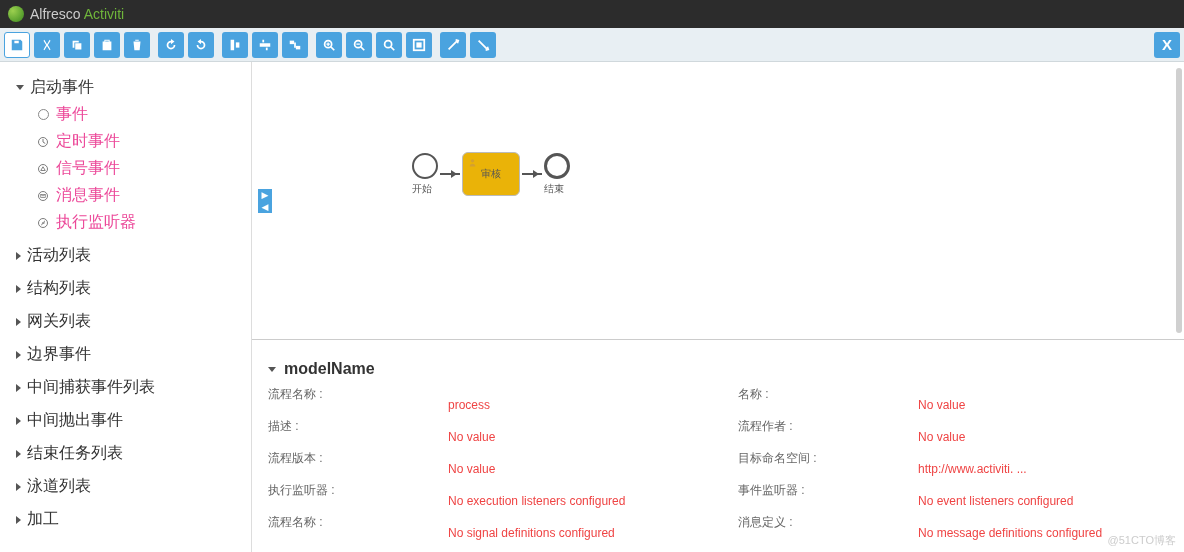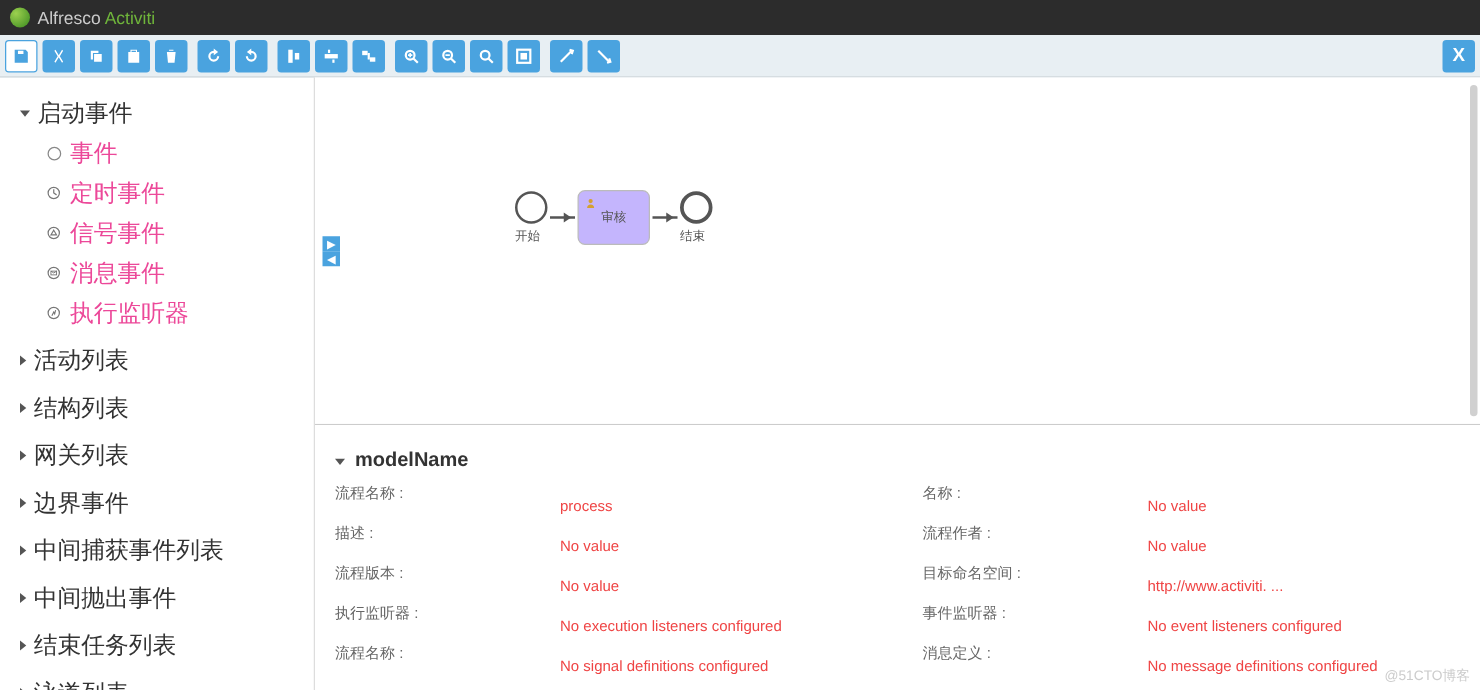--- a/index.html
+++ b/index.html
@@ -9,42 +9,42 @@
 .logo-txt{color:#ccc;font-size:14px;}
 .logo-txt span.ac{color:#6fb53b;}
 .toolbar{height:34px;background:#e8eff3;display:flex;align-items:center;padding:0 4px;gap:4px;border-bottom:1px solid #d0d8dc;}
 .tgroup{display:flex;gap:4px;margin-right:4px;}
 .tbtn{width:26px;height:26px;background:#4aa3df;border-radius:3px;display:flex;align-items:center;justify-content:center;cursor:pointer;color:#fff;}
 .tbtn.out{background:#fff;border:1px solid #4aa3df;color:#4aa3df;}
 .tbtn svg{width:14px;height:14px;fill:currentColor;}
 .spacer{flex:1;}
 .close-btn{width:26px;height:26px;background:#4aa3df;color:#fff;border-radius:3px;display:flex;align-items:center;justify-content:center;font-weight:bold;font-size:15px;cursor:pointer;}
 .main{display:flex;height:calc(552px - 28px - 34px);}
-.sidebar{width:300px;padding:12px 16px;overflow-y:auto;font-size:19px;}
+.sidebar{width:300px;padding:12px 16px;overflow-y:auto;font-size:16px;}
 .cat{margin-bottom:6px;}
 .cat-hd{display:flex;align-items:center;cursor:pointer;padding:3px 0;}
 .caret{width:0;height:0;border-left:4px solid transparent;border-right:4px solid transparent;border-top:5px solid #555;margin-right:6px;}
 .caret.right{border-top:4px solid transparent;border-bottom:4px solid transparent;border-left:5px solid #555;border-right:none;}
 .cat-items{padding-left:20px;}
 .item{display:flex;align-items:center;padding:3px 0;cursor:pointer;color:#ec4899;}
 .item-ico{width:14px;height:14px;margin-right:6px;display:flex;align-items:center;justify-content:center;}
 .ci{width:11px;height:11px;border:1px solid #888;border-radius:50%;}
 .canvas-area{flex:1;position:relative;display:flex;flex-direction:column;border-left:1px solid #ddd;}
 .canvas{flex:1;position:relative;background:#fff;overflow:hidden;}
 .canvas::after{content:"";position:absolute;right:2px;top:6px;bottom:6px;width:6px;background:#d0d0d0;border-radius:3px;}
 .nav-arrows{position:absolute;left:6px;top:50%;transform:translateY(-50%);display:flex;flex-direction:column;gap:0px;}
 .nav-arrows div{width:14px;height:12px;background:#4aa3df;color:#fff;font-size:9px;display:flex;align-items:center;justify-content:center;cursor:pointer;}
 .diagram{position:absolute;left:160px;top:90px;display:flex;align-items:center;}
 .node-circ{width:26px;height:26px;border:2px solid #555;border-radius:50%;background:#fff;}
 .node-circ.thick{border-width:3px;}
 .node-lbl{font-size:10px;color:#555;text-align:center;margin-top:3px;}
 .node-wrap{display:flex;flex-direction:column;align-items:flex-start;}
 .arrow{width:20px;height:2px;background:#555;position:relative;margin:0 2px;}
 .arrow::after{content:"";position:absolute;right:-1px;top:-3px;border:4px solid transparent;border-left:6px solid #555;}
-.task{width:58px;height:44px;border:1px solid #bbb;border-radius:6px;background:#c4b5fd;display:flex;flex-direction:column;align-items:center;justify-content:center;position:relative;}
+.task{width:58px;height:44px;border:1px solid #bbb;border-radius:6px;background:#eab308;display:flex;flex-direction:column;align-items:center;justify-content:center;position:relative;}
 .task-ico{width:9px;height:9px;position:absolute;top:3px;left:5px;}
 .task-ico svg{fill:#d4a030;}
 .task-lbl{font-size:10px;color:#555;}
 .props{border-top:1px solid #ccc;background:#fff;padding:20px 16px 12px;}
 .props-hd{display:flex;align-items:center;margin-bottom:8px;}
 .props-hd .caret{margin-right:8px;}
 .props-title{font-size:16px;font-weight:bold;color:#333;}
 .props-grid{display:grid;grid-template-columns:140px 250px 140px 250px;row-gap:6px;column-gap:40px;font-size:12px;}
 .pl{color:#666;}
 .pv{color:#ef4444;margin-top:12px;}

